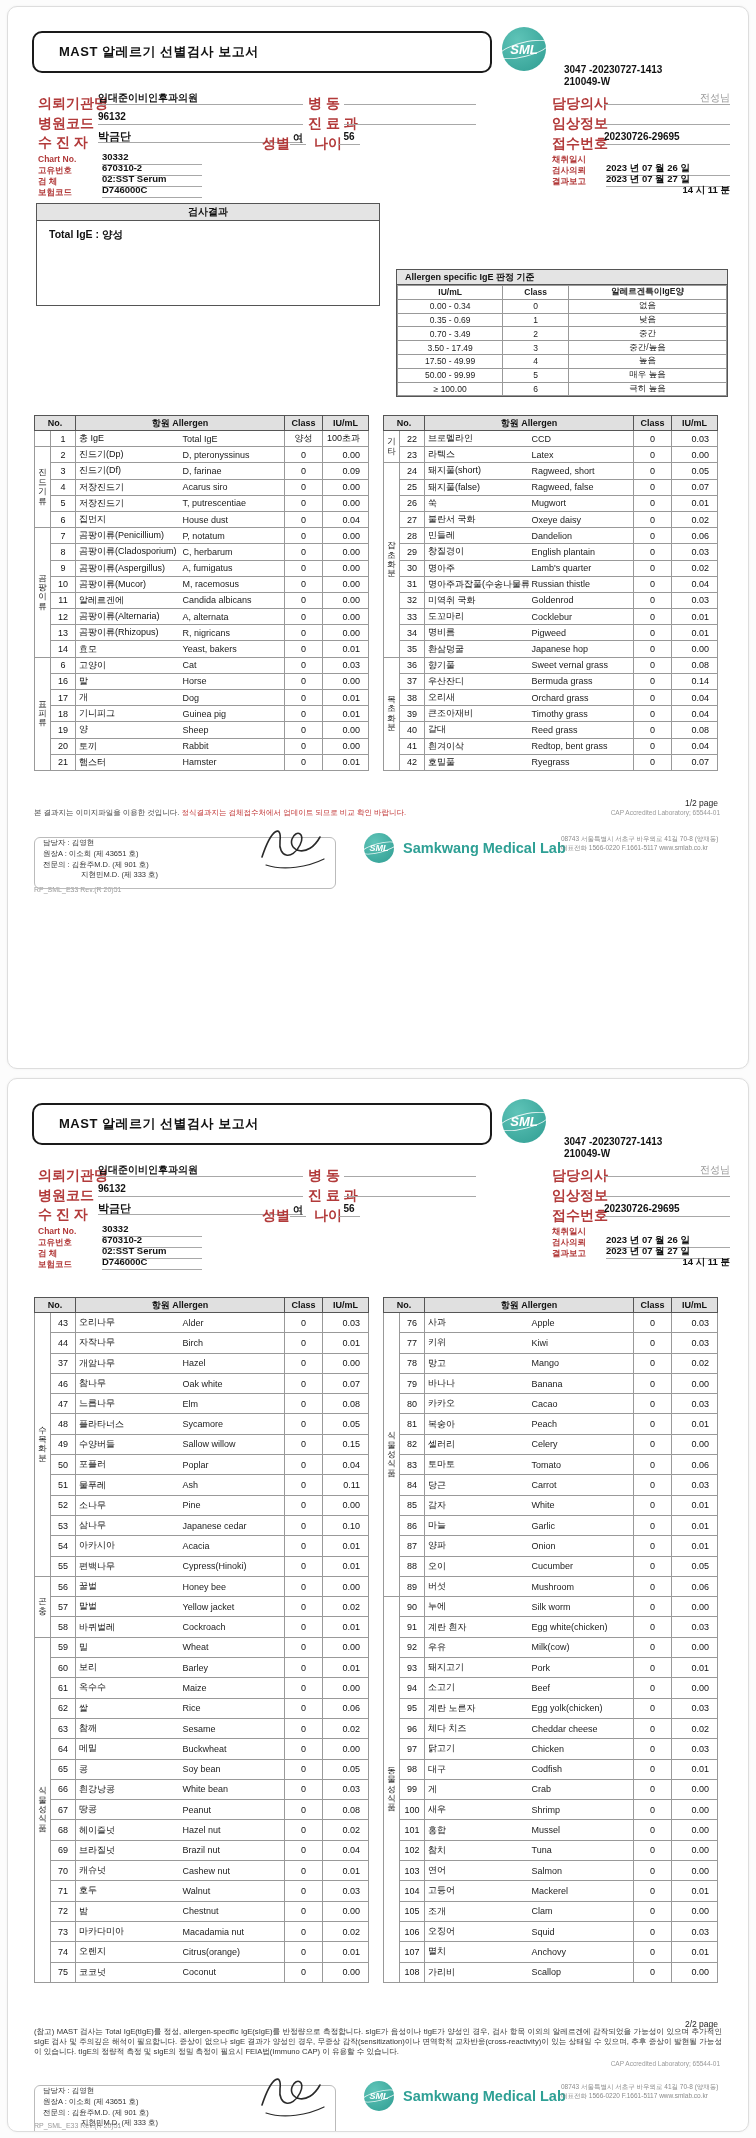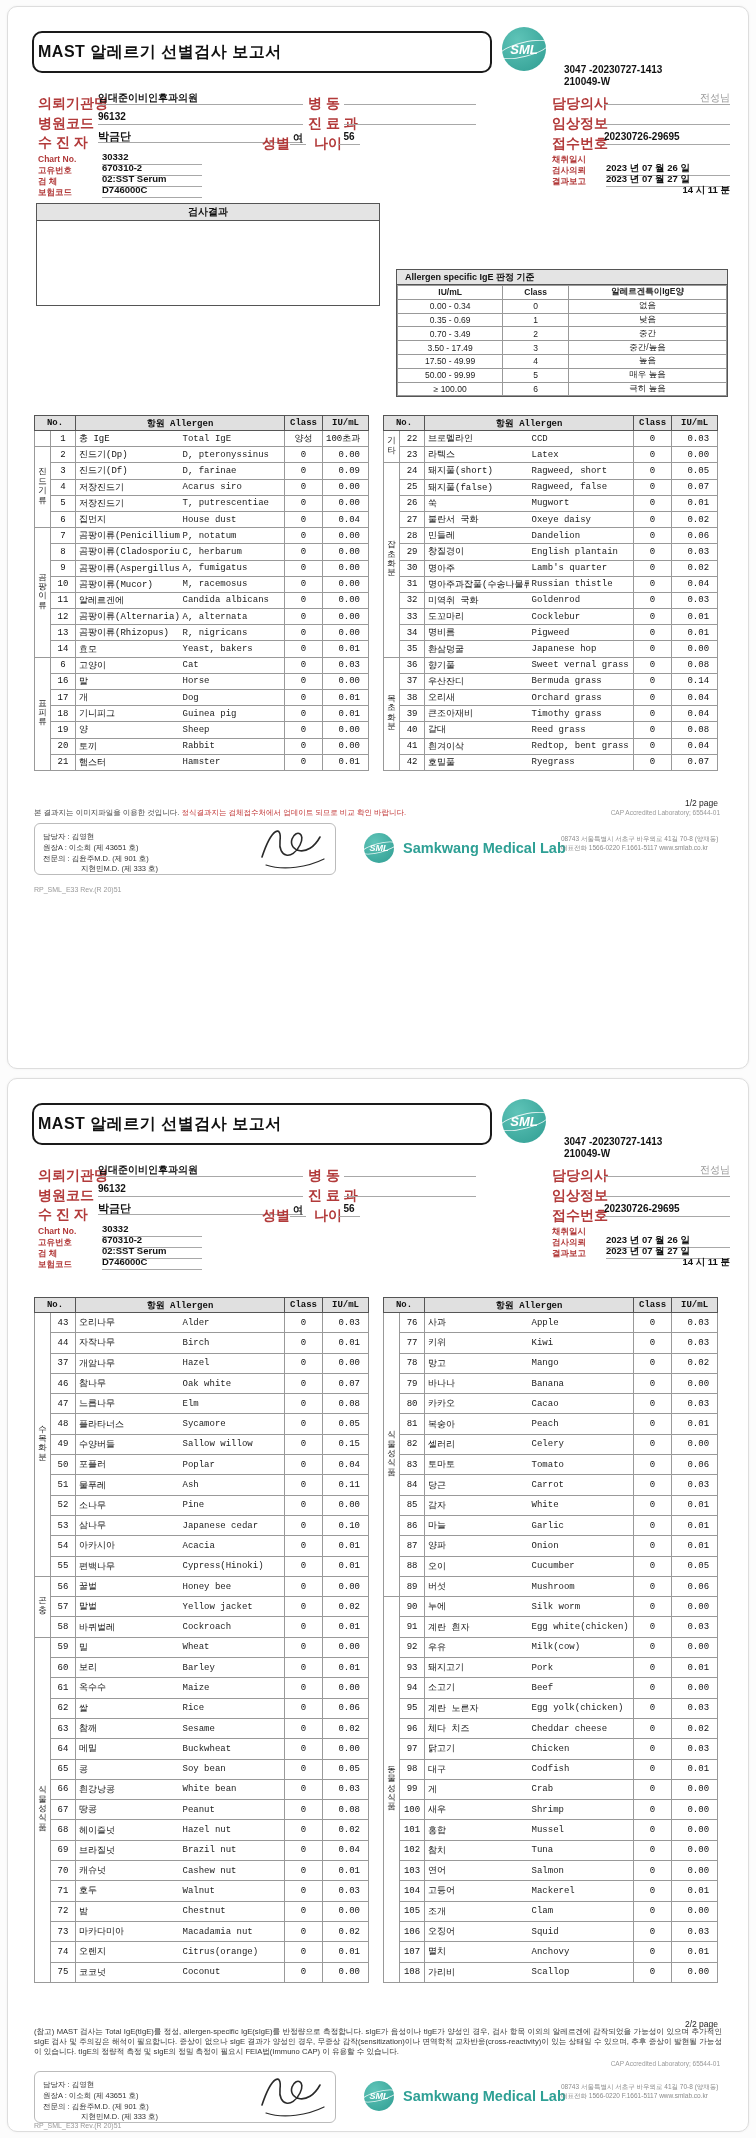--- a/index.html
+++ b/index.html
@@ -13,22 +13,22 @@
     border:1px solid #ddd; border-radius:10px; overflow:hidden;
     box-shadow:0 0 3px rgba(0,0,0,.05);
   }
   #page1 { top:6px; height:1063px; }
   #page2 { top:1078px; height:1054px; }
 
   
   .title-box {
     position:absolute; left:24px; top:24px; width:460px; height:42px;
     border:2.5px solid #1a1a1a; border-radius:10px;
-    display:flex; align-items:center; padding-left:4px;
-    font-size:16px; font-weight:bold; letter-spacing:.5px;
+    display:flex; align-items:center; padding-left:25px;
+    font-size:13px; font-weight:bold; letter-spacing:.5px;
   }
   .sml-badge { position:absolute; left:494px; top:20px; width:44px; height:44px; }
   .sml-circle {
     width:44px; height:44px; border-radius:50%;
     background:radial-gradient(circle at 35% 30%, #5fc4b8, #2f9d92);
     position:relative; display:flex; align-items:center; justify-content:center;
   }
   .sml-txt { color:#fff; font-weight:bold; font-style:italic; font-size:13px; }
   .sml-ellipse {
     position:absolute; left:-4px; top:15px; width:52px; height:15px;
@@ -63,21 +63,21 @@
   .crit-title { height:15px; background:#e4e4e4; border-bottom:1px solid #555;
     display:flex; align-items:center; padding-left:8px; font-size:9px; font-weight:bold; }
   .crit-box table { width:100%; border-collapse:collapse; }
   .crit-box td { border:1px solid #999; font-size:8.5px; height:13.8px; text-align:center; padding:0 2px; color:#222; }
   .crit-box tr.subhead td { font-weight:bold; }
 
   
   .tables { position:absolute; left:26px; display:flex; gap:14px; }
   #page1 .tables { top:408px; }
   #page2 .tables { top:218px; }
-  table.alg { border-collapse:collapse; table-layout:fixed; width:307px; border:1.2px solid #333;font-family:Liberation Mono, monospace; }
+  table.alg { border-collapse:collapse; table-layout:fixed; width:307px; border:1.2px solid #333; }
   .alg th { background:#e0e0e0; border:1px solid #555; font-size:9px; font-weight:bold; height:15px; padding:0; }
   .alg td { border:1px solid #999; font-size:9px; padding:0 3px; overflow:hidden; white-space:nowrap; }
   .p1t .alg td { height:16.2px; }
   .p2t .alg td { height:20.3px; }
   .alg td.cat { font-size:8.5px; line-height:1.1; word-break:break-all; white-space:normal;
     text-align:center; padding:1px; color:#222; }
   .alg td.no  { text-align:center; padding:0; }
   .alg td.kr  { border-right:none; }
   .alg td.en  { border-left:none; color:#222; }
   .alg td.cls { text-align:center; }
@@ -90,22 +90,22 @@
   .note1 { position:absolute; left:26px; top:801px; font-size:7.5px; white-space:nowrap; }
   .nb { color:#444; } .nr { color:#c03333; }
   .accredit { position:absolute; right:28px; font-size:6.5px; color:#999; }
   #page1 .accredit { top:802px; }
   #page2 .accredit { top:981px; }
   .refnote { position:absolute; left:26px; top:948px; width:688px;
     font-size:7.6px; line-height:10px; color:#333; text-align:justify; }
   .pfoot { position:absolute; left:26px; width:690px; height:58px; }
   #page1 .pfoot { top:814px; }
   #page2 .pfoot { top:990px; }
-  .staff-box { position:absolute; left:0; top:2px; width:302px; height:52px;
-    border:1px solid #bbb; border-radius:6px; padding:8px 8px;
+  .staff-box { position:absolute; left:0; top:16px; width:302px; height:52px;
+    border:1px solid #bbb; border-radius:6px; padding:0 8px;
     font-size:7.5px; line-height:10.8px; color:#333; }
   .staff-box .slbl { color:#333; }
   .staff-box .indent { padding-left:38px; }
   .sign { position:absolute; left:216px; top:-4px; }
   .flogo { position:absolute; left:330px; top:12px; display:flex; align-items:center; gap:9px; }
   .fname { color:#2fa095; font-weight:bold; font-size:14.5px; }
   .faddr { position:absolute; left:527px; top:14px; width:165px;
     font-size:6.5px; line-height:8.5px; color:#8a8a8a; }
   .form-no { position:absolute; left:26px; font-size:7px; color:#999; }
   #page1 .form-no { top:879px; }
@@ -165,20 +165,21 @@
     <span class="pl pls" style="left:544px;top:147px">채취일시</span>
     <span class="pl pls" style="left:544px;top:158px">검사의뢰</span>
     <span class="pv sm" style="left:598px;top:155px;width:124px">2023 년 07 월 26 일</span>
     <span class="pl pls" style="left:544px;top:169px">결과보고</span>
     <span class="pv sm" style="left:598px;top:166px;width:124px">2023 년 07 월 27 일</span>
     <span class="pv sm right" style="left:598px;top:177px;width:124px;border-bottom:none">14 시 11 분</span>
   </div>
 
   <div class="sum-box">
     <div class="sum-title">검사결과</div>
+    <div class="sum-line">Total IgE : 양성</div>
   </div>
 
 
   <div class="crit-box" style="top:262px;width:332px">
     <div class="crit-title">Allergen specific IgE 판정 기준</div>
     <table>
       <tbody>
           <tr class="subhead">
         <td style="width:32%">IU/mL</td>
         <td style="width:20%">Class</td>

